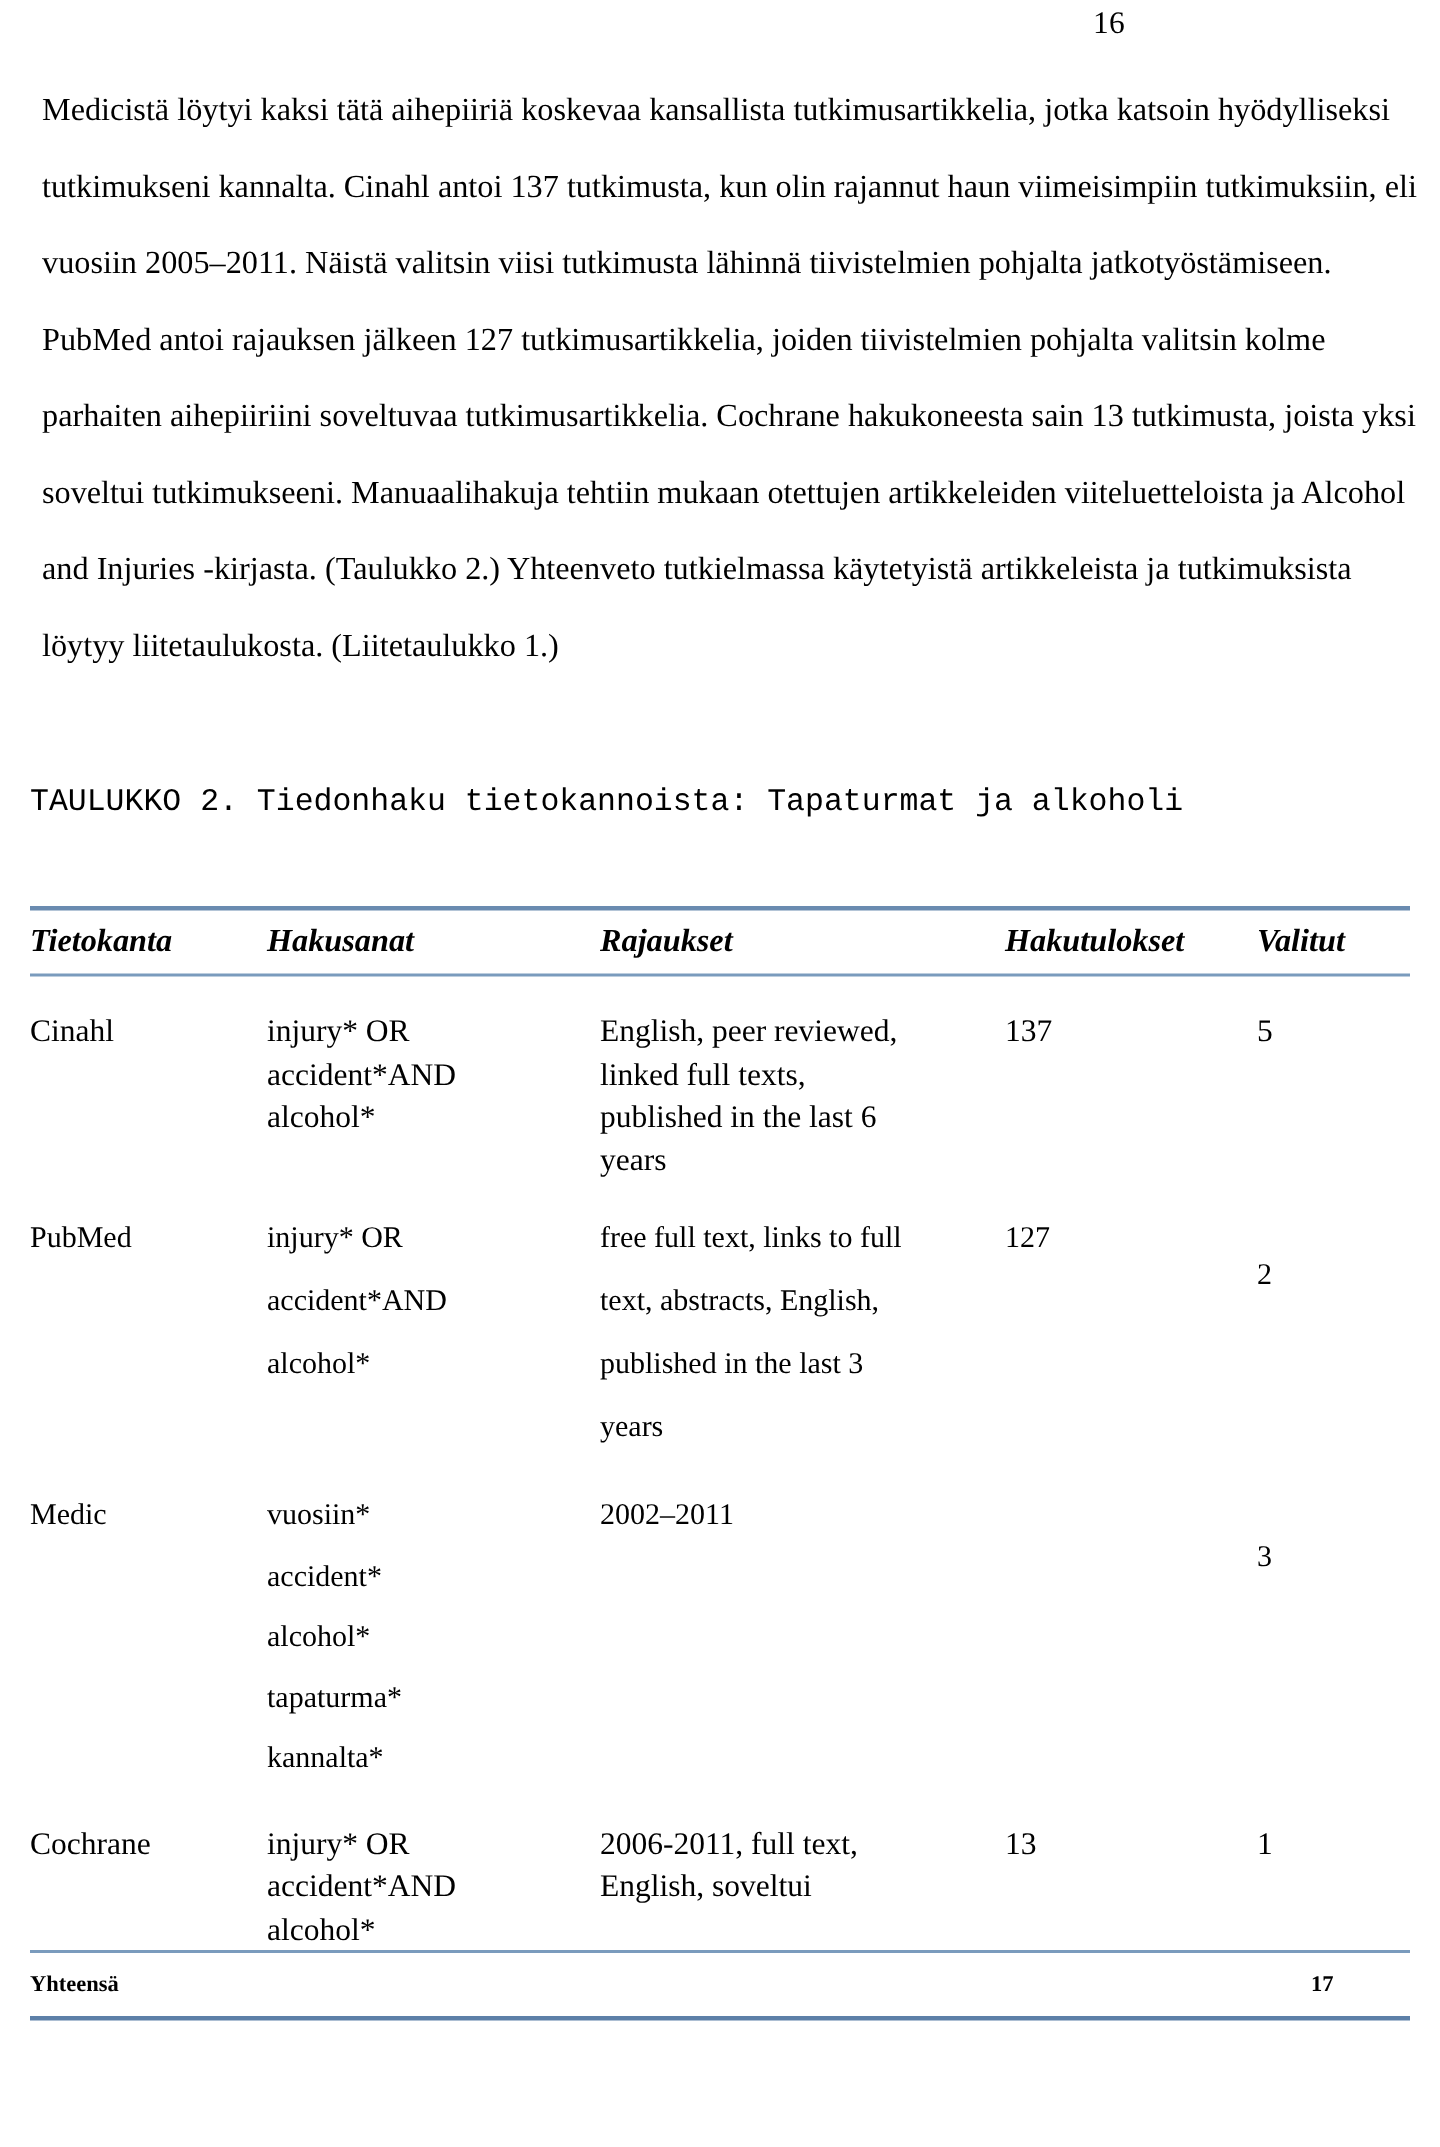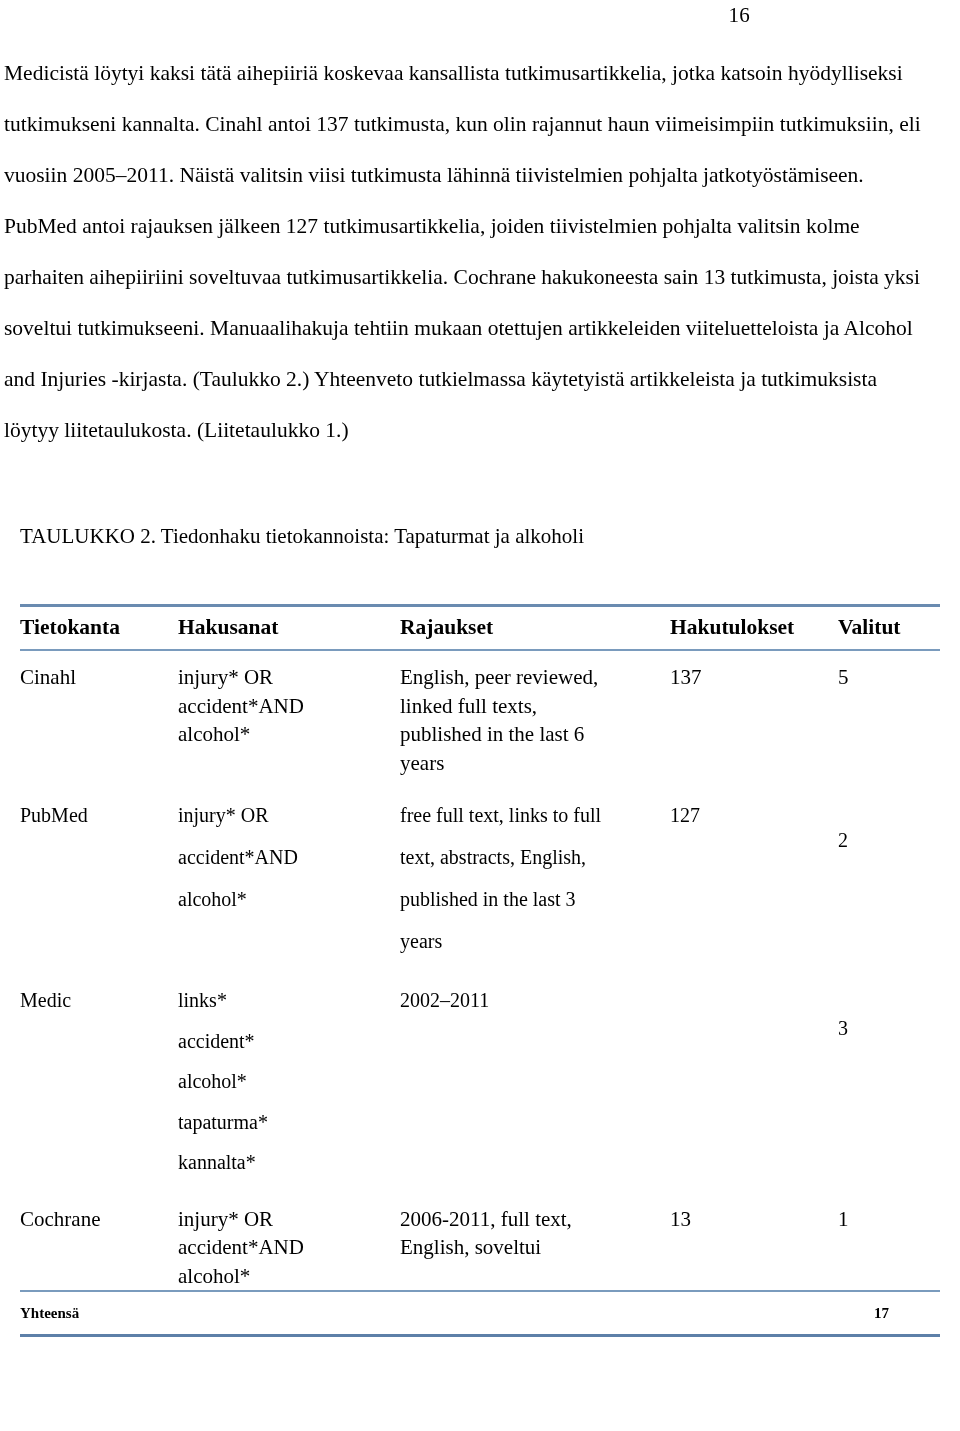--- a/index.html
+++ b/index.html
@@ -31,21 +31,21 @@
     right: 22px;
     top: 2px;
     font-size: 21px;
     line-height: 26px;
     letter-spacing: .2px;
   }
 
   
   .body-block {
     position: absolute;
-    left: 4px;
+    left: 28px;
     top: 48px;
     width: 920px;
   }
   .body-par {
     margin: 0;
     font-size: 21.5px;
     line-height: 51px;
     text-align: justify;
     text-justify: inter-word;
     hyphens: none;
@@ -53,20 +53,21 @@
   .body-par:last-child { text-align: left; }
 
   
   .table-caption {
     position: absolute;
     left: 20px;
     top: 522px;
     font-size: 21px;
     line-height: 28px;
     white-space: nowrap;
+    font-family: Liberation Mono, monospace;
   }
 
   
   .table-wrap {
     position: absolute;
     left: 20px;
     top: 604px;
     width: 920px;
   }
   .rule {
@@ -95,23 +96,24 @@
     text-align: left;
     font-weight: normal;
   }
 
   .hdr-row th {
     font-weight: bold;
     font-size: 21.5px;
     line-height: 38px;
     padding: 1px 0 3px 0;
     white-space: nowrap;
-  }
-
-  .r-cinahl td { font-size: 21px; line-height: 28.5px; padding-top: 12px; padding-bottom: 4px; }
+    font-style: italic;
+  }
+
+  .r-cinahl td { font-size: 21px; line-height: 28.5px; padding-top: 22px; padding-bottom: 4px; }
   .r-pubmed td { font-size: 20px; line-height: 42px; padding-top: 13px; padding-bottom: 6px; }
   .r-medic  td { font-size: 20px; line-height: 40.5px; padding-top: 12px; padding-bottom: 8px; }
   .r-cochrane td { font-size: 21px; line-height: 28.5px; padding-top: 14px; padding-bottom: 0px; }
   .r-manual td { font-size: 21px; line-height: 42px; padding-top: 0px; padding-bottom: 2px; }
   .r-total td { font-size: 15px; line-height: 40px; font-weight: bold; padding-top: 1px; padding-bottom: 1px; }
 
   .r-pubmed .num-sel { padding-top: 38px; }
   .r-medic  .num-sel { padding-top: 40px; }
   .r-medic  .limits { padding-top: 12px; }
   .r-cochrane .num-res,
@@ -205,21 +207,21 @@
             <span>published in the last 3</span>
             <span>years</span>
           </td>
           <td class="num-res">127</td>
           <td class="num-sel">2</td>
         </tr>
 
         <tr class="r-medic">
           <td class="label">Medic</td>
           <td class="stack">
-            <span>links*</span>
+            <span>vuosiin*</span>
             <span>accident*</span>
             <span>alcohol*</span>
             <span>tapaturma*</span>
             <span>kannalta*</span>
           </td>
           <td class="stack limits">
             <span>2002–2011</span>
           </td>
           <td class="num-res"></td>
           <td class="num-sel">3</td>

